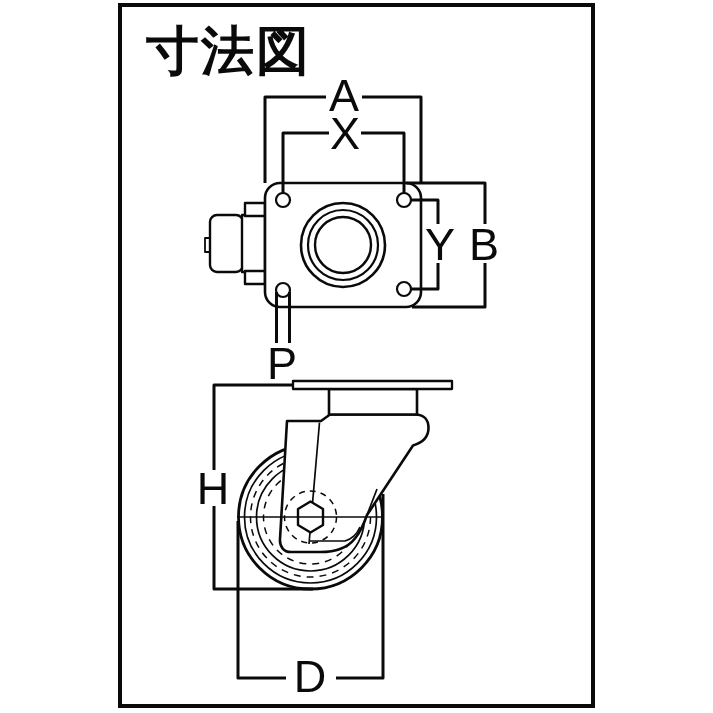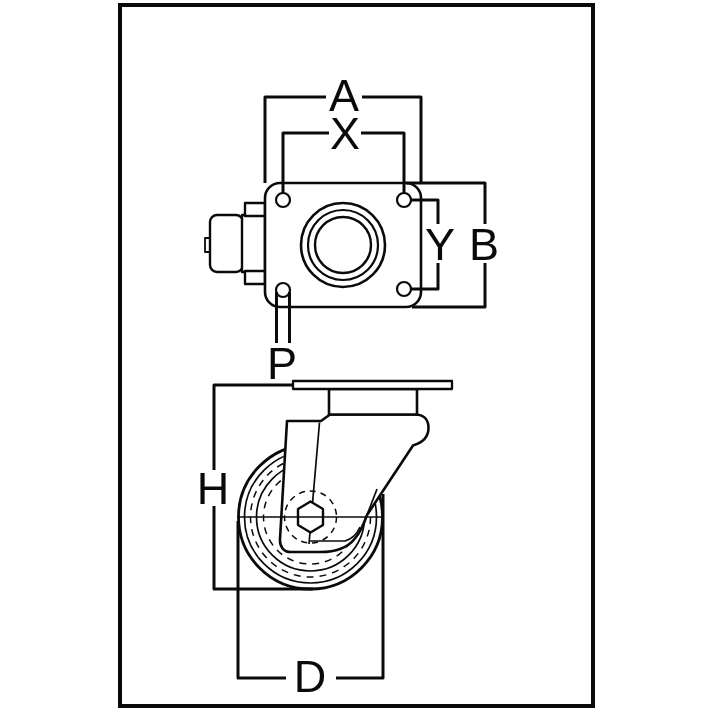--- a/index.html
+++ b/index.html
@@ -25,20 +25,21 @@
     white-space:nowrap;
   }
 </style>
 </head>
 <body>
 
 <div class="canvas">
 
   <div class="frame"></div>
 
+  <div class="title">寸法図</div>
 
   <svg class="drawing-svg" viewBox="0 0 713 713" xmlns="http://www.w3.org/2000/svg">
 
     <g fill="#ffffff" stroke="#0a0a0a" stroke-width="2.4" stroke-linejoin="round">
 
       <g>
         <rect x="205" y="238" width="7" height="14" stroke-width="1.8"></rect>
         <rect x="210" y="215" width="33" height="57" rx="7"></rect>
         <rect x="242" y="215" width="23" height="57"></rect>
         <rect x="245" y="203" width="20" height="13"></rect>

